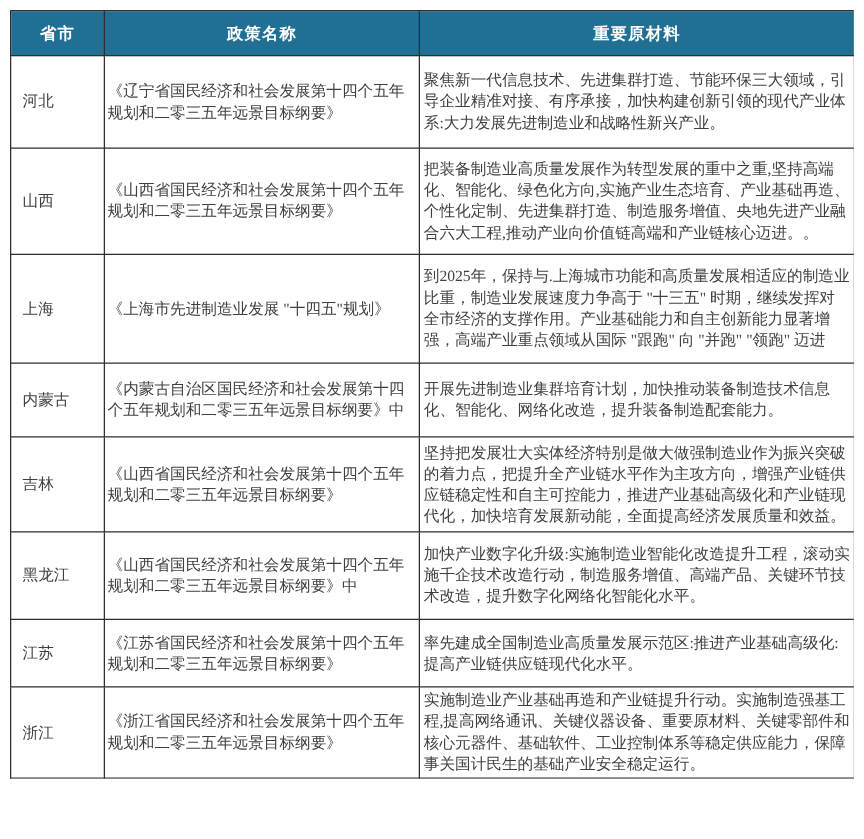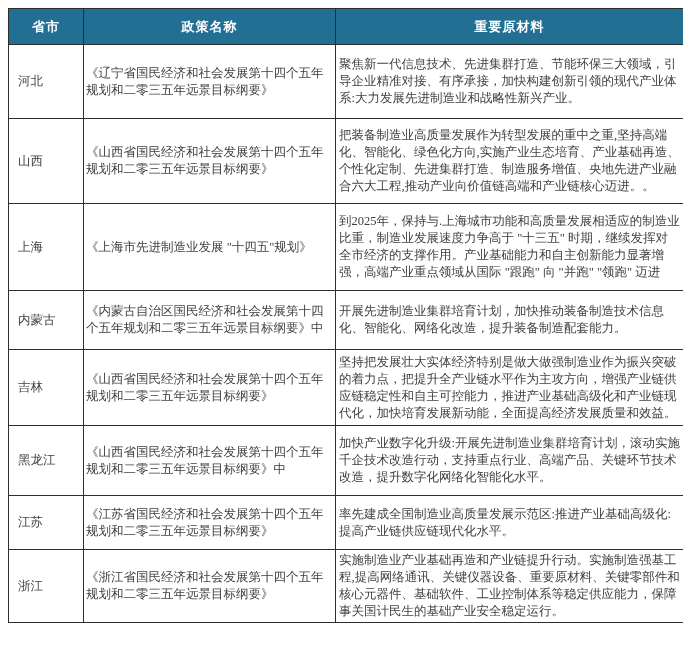--- a/index.html
+++ b/index.html
@@ -87,21 +87,21 @@
       <td class="cont">开展先进制造业集群培育计划，加快推动装备制造技术信息化、智能化、网络化改造，提升装备制造配套能力。</td>
     </tr>
     <tr class="r5">
       <td class="prov">吉林</td>
       <td class="pol">《山西省国民经济和社会发展第十四个五年规划和二零三五年远景目标纲要》</td>
       <td class="cont">坚持把发展壮大实体经济特别是做大做强制造业作为振兴突破的着力点，把提升全产业链水平作为主攻方向，增强产业链供应链稳定性和自主可控能力，推进产业基础高级化和产业链现代化，加快培育发展新动能，全面提高经济发展质量和效益。</td>
     </tr>
     <tr class="r6">
       <td class="prov">黑龙江</td>
       <td class="pol">《山西省国民经济和社会发展第十四个五年规划和二零三五年远景目标纲要》中</td>
-      <td class="cont">加快产业数字化升级:开展先进制造业集群培育计划，滚动实施千企技术改造行动，支持重点行业、高端产品、关键环节技术改造，提升数字化网络化智能化水平。</td>
+      <td class="cont">加快产业数字化升级:实施制造业智能化改造提升工程，滚动实施千企技术改造行动，制造服务增值、高端产品、关键环节技术改造，提升数字化网络化智能化水平。</td>
     </tr>
     <tr class="r7">
       <td class="prov">江苏</td>
       <td class="pol">《江苏省国民经济和社会发展第十四个五年规划和二零三五年远景目标纲要》</td>
       <td class="cont">率先建成全国制造业高质量发展示范区:推进产业基础高级化:提高产业链供应链现代化水平。</td>
     </tr>
     <tr class="r8">
       <td class="prov">浙江</td>
       <td class="pol">《浙江省国民经济和社会发展第十四个五年规划和二零三五年远景目标纲要》</td>
       <td class="cont">实施制造业产业基础再造和产业链提升行动。实施制造强基工程,提高网络通讯、关键仪器设备、重要原材料、关键零部件和核心元器件、基础软件、工业控制体系等稳定供应能力，保障事关国计民生的基础产业安全稳定运行。</td>

